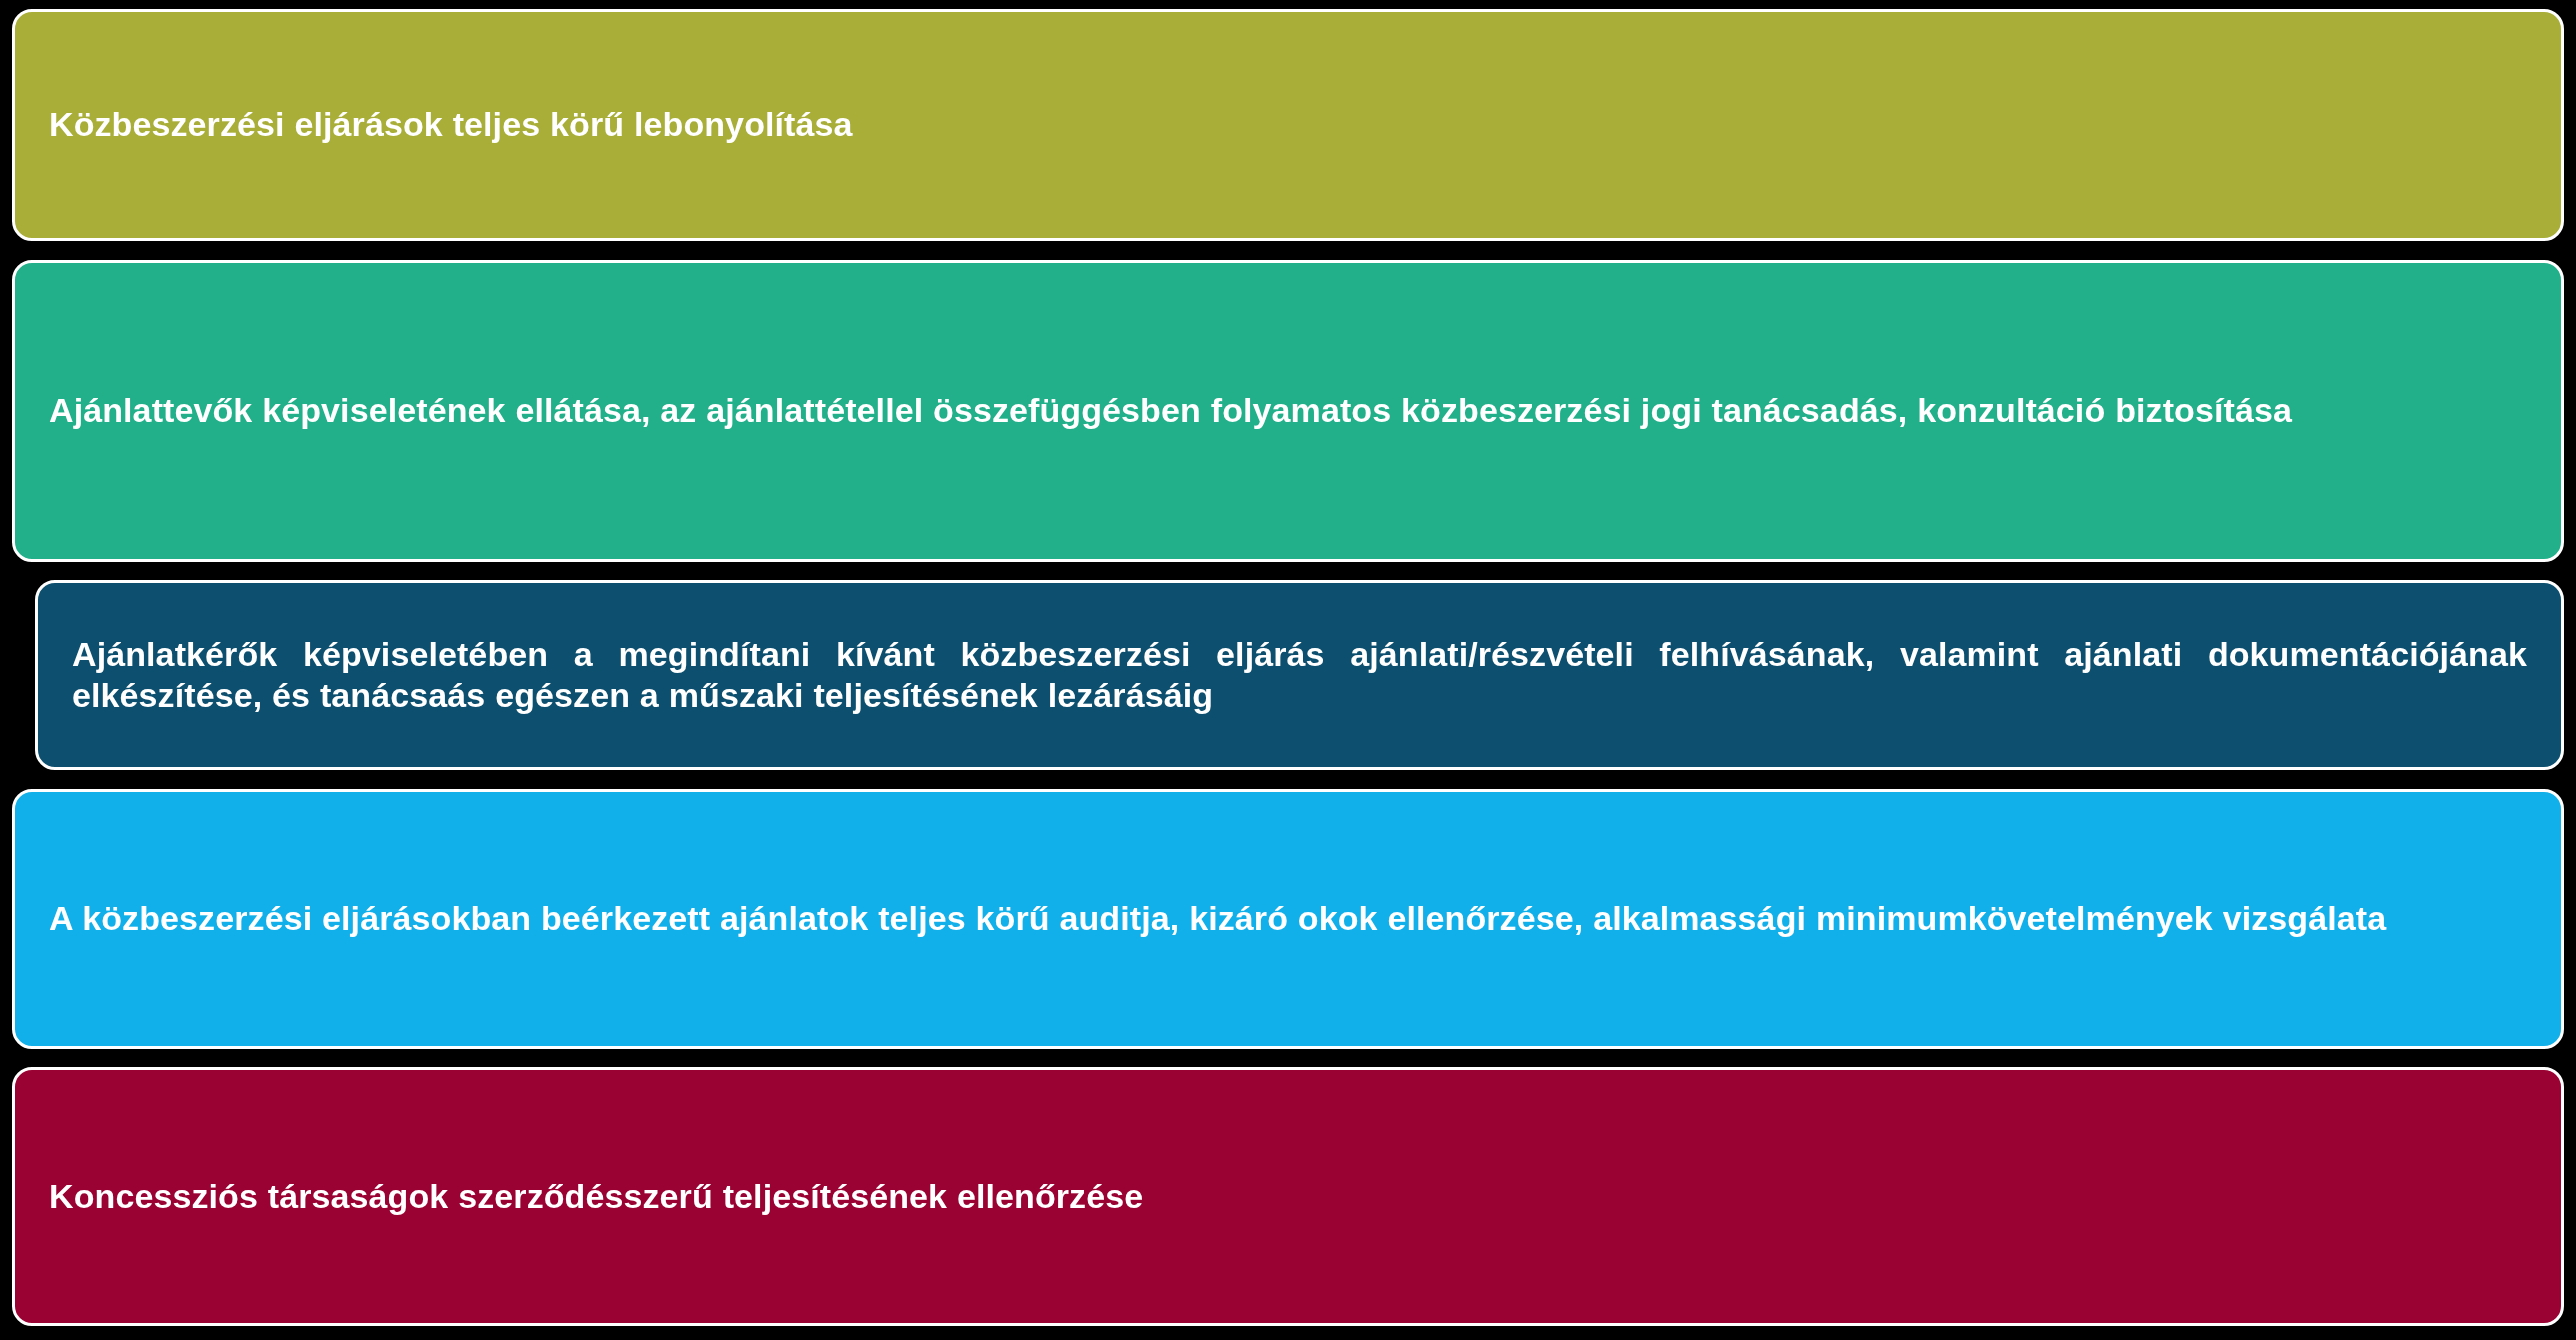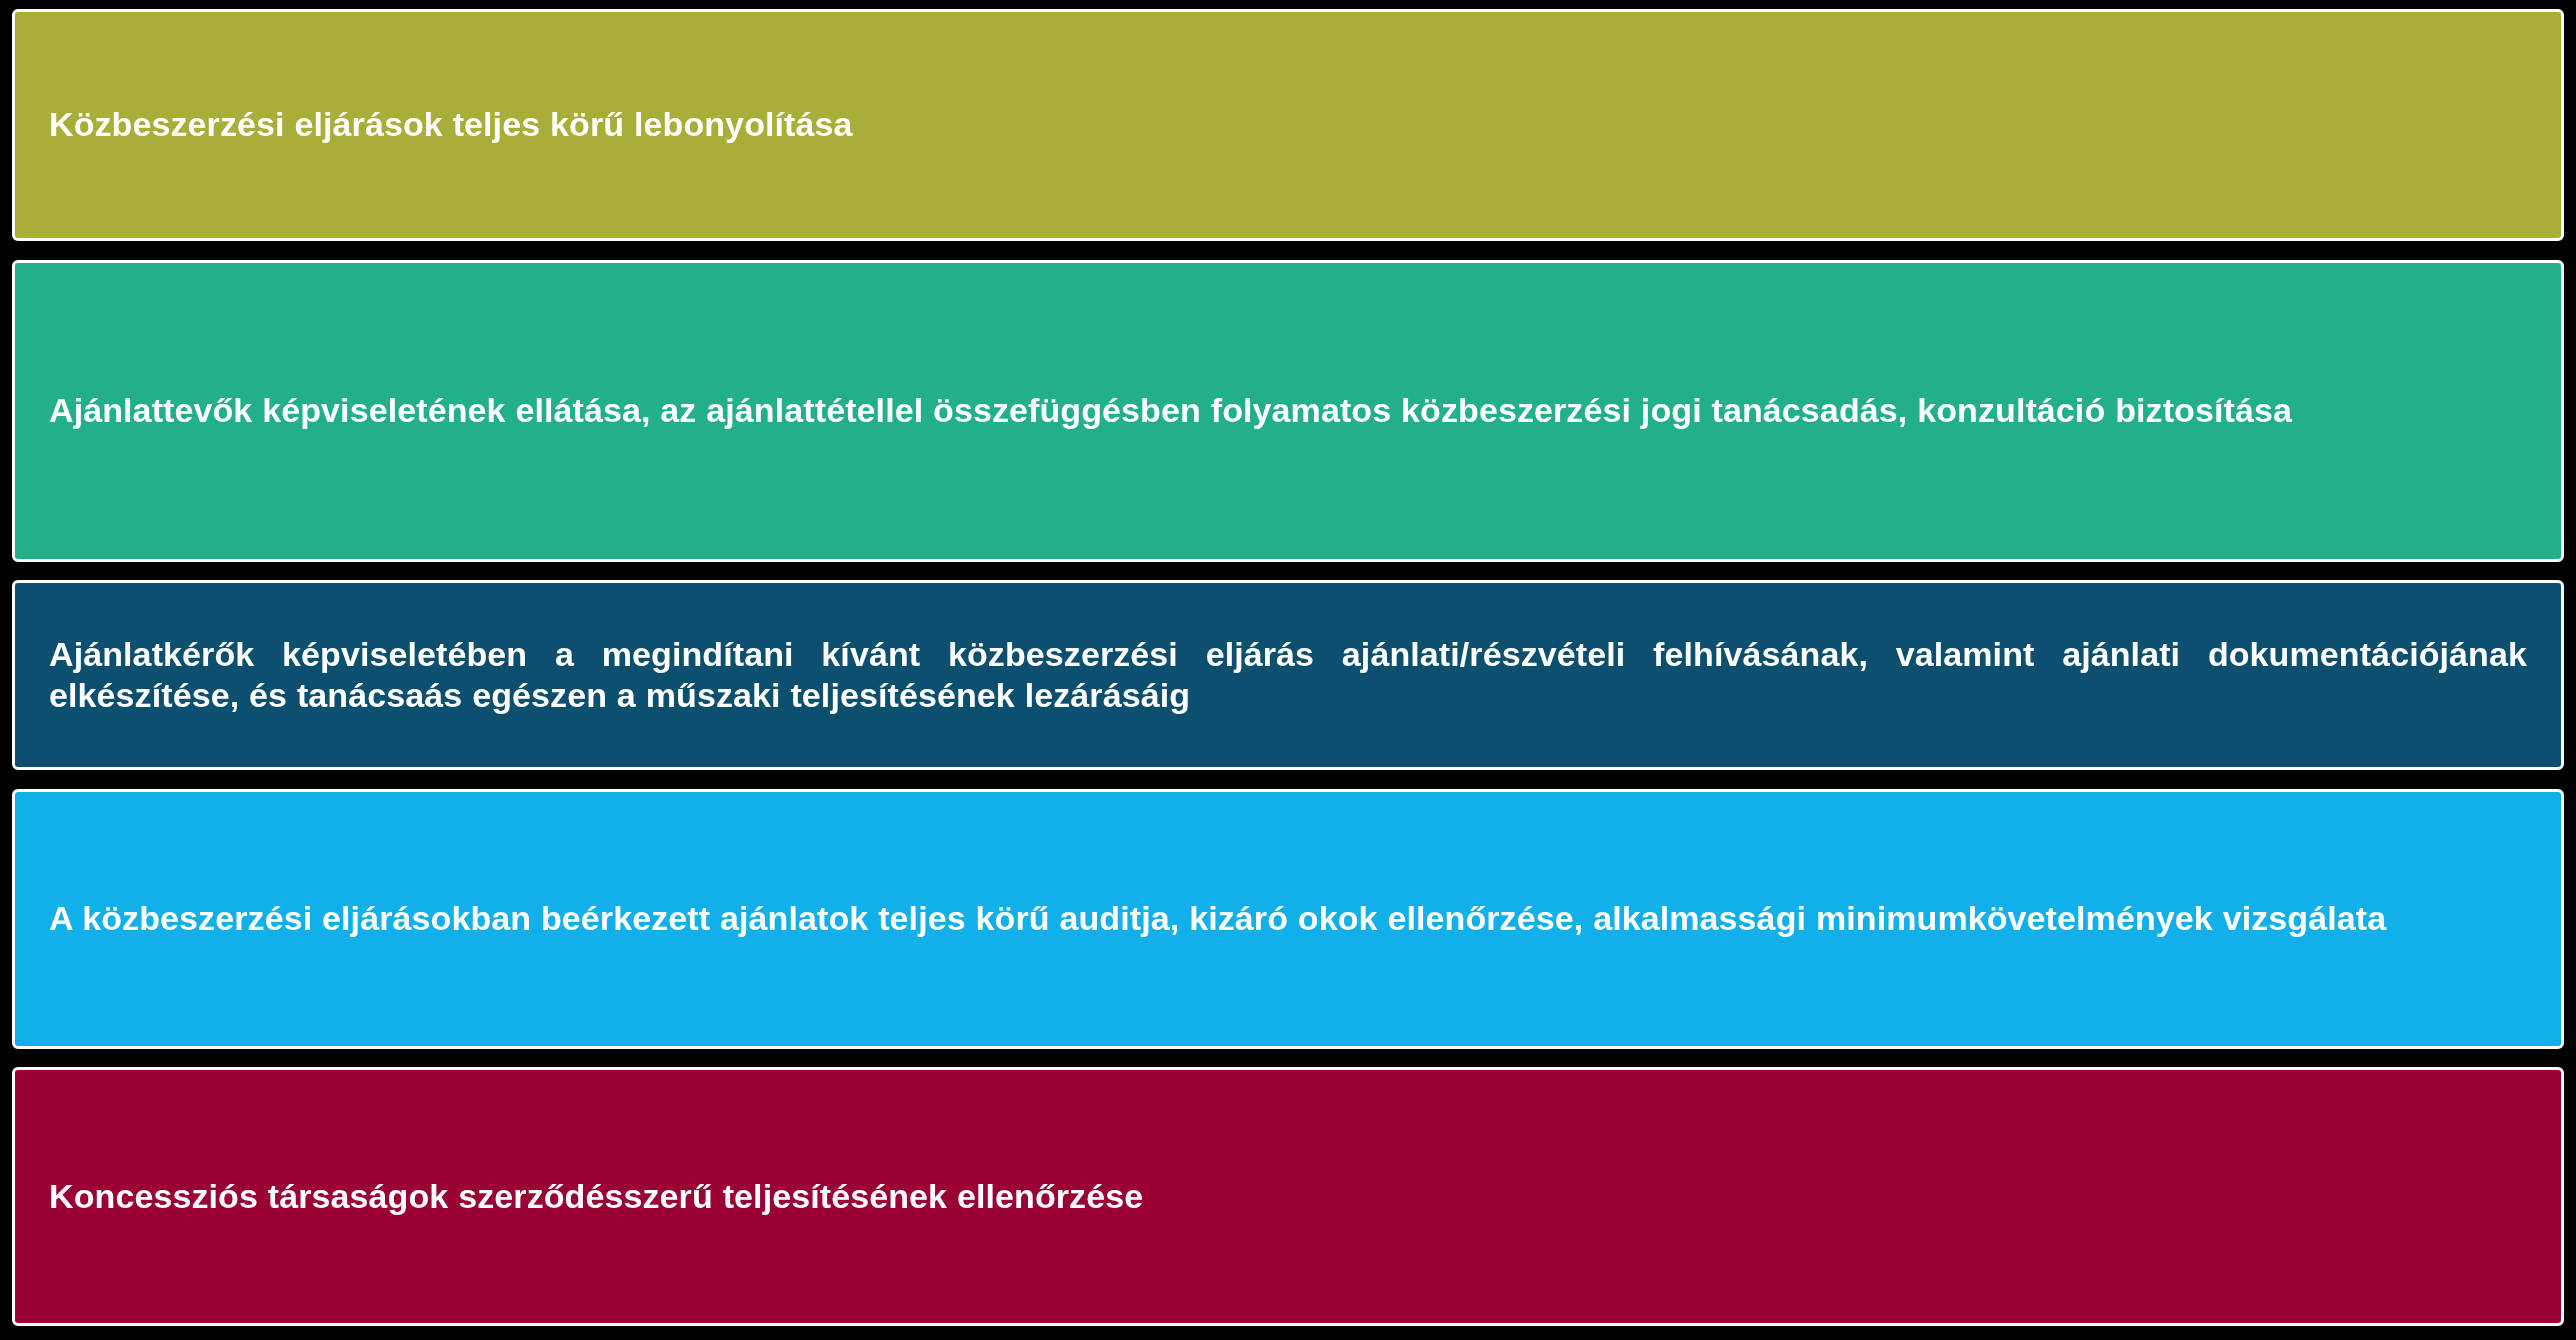--- a/index.html
+++ b/index.html
@@ -18,42 +18,42 @@
     width: 2576px;
     height: 1340px;
     padding: 9.2px 12px 0 12px;
     display: flex;
     flex-direction: column;
     gap: 18.5px;
     background: #000000;
   }
   .band {
     box-sizing: border-box;
-    border-radius: 6px;
+    border-radius: 20px;
     border: 3.3px solid #ffffff;
     display: flex;
     align-items: center;
     padding: 10px 34px;
     overflow: hidden;
   }
   .band-text {
     color: #ffffff;
     font-weight: bold;
     font-size: 34px;
     line-height: 1.22;
     text-align: justify;
     text-align-last: left;
     letter-spacing: 0.1px;
     width: 100%;
     word-spacing: 0.3px;
   }
   
   .band-0 { height: 232px; background: #a8ae37; }
   .band-1 { height: 302px; background: #21b08a; }
-  .band-2 { height: 190px; background: #0d4f6e; }
+  .band-2 { height: 190px; background: #0d4f6e; margin-left: 23px; }
   .band-3 { height: 260px; background: #12b0ea; }
   .band-4 { height: 259px; background: #9a0233; }
 
   .band-0 .band-text,
   .band-4 .band-text {
     text-align: left;
     text-align-last: left;
   }
 </style>
 </head>

